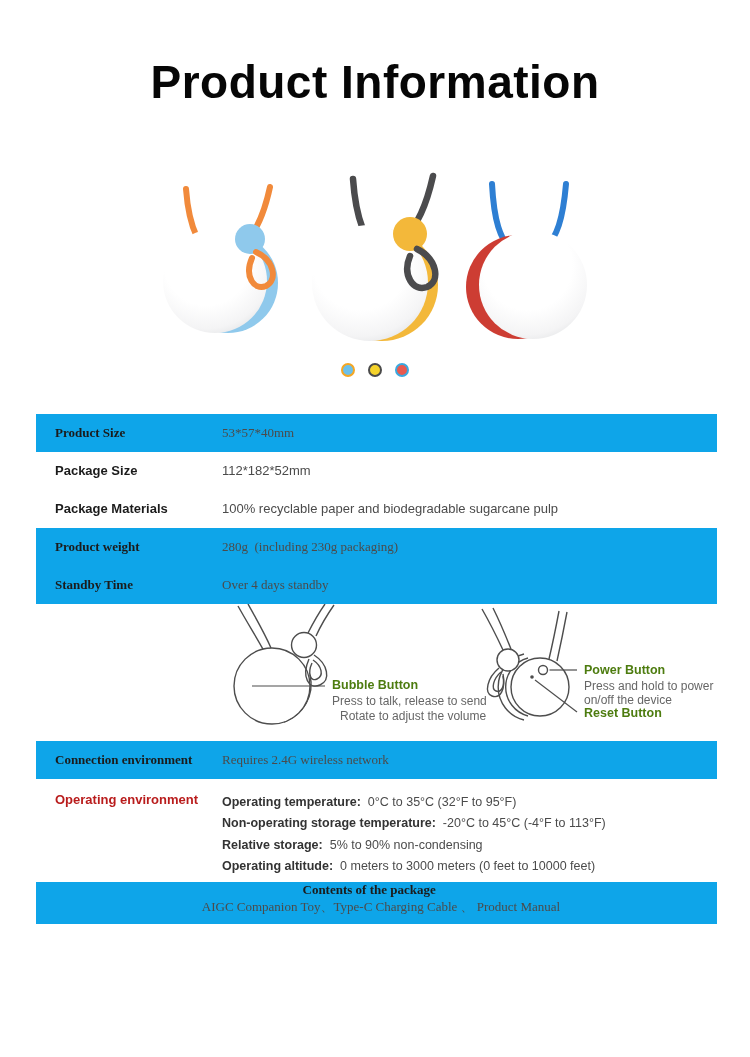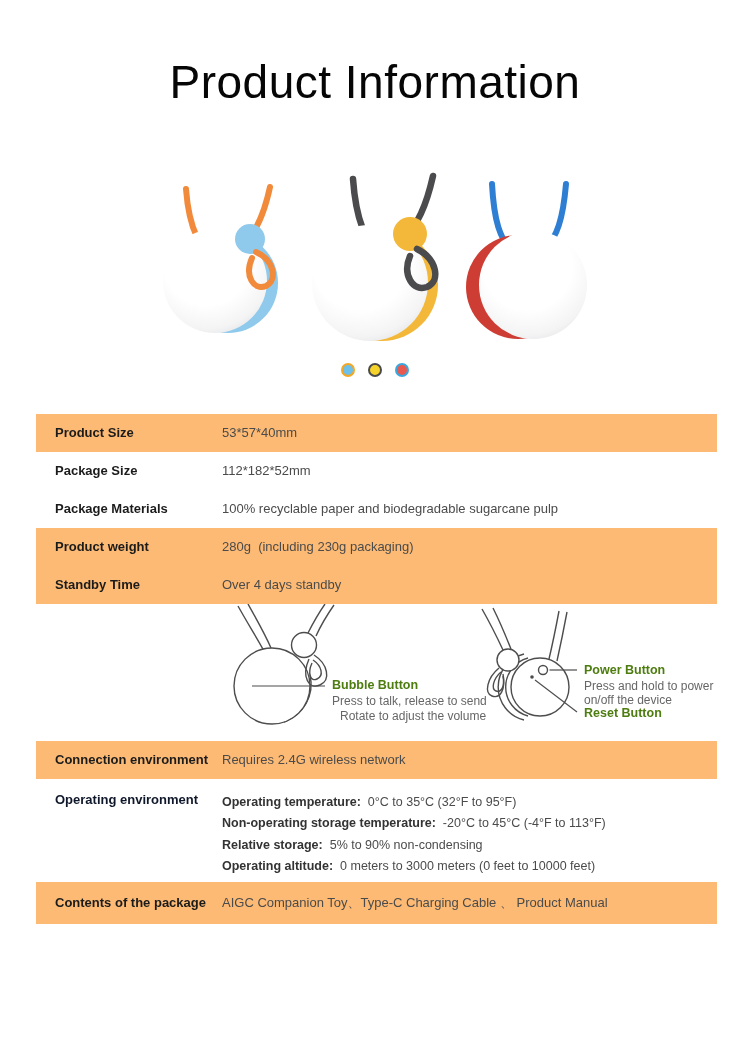--- a/index.html
+++ b/index.html
@@ -1,55 +1,55 @@
 <!DOCTYPE html>
 <html><head>
 <meta charset="utf-8">
 <style>
   html,body { margin:0; padding:0; background:#ffffff; }
   body { width:750px; height:1057px; font-family:"Liberation Sans", sans-serif; color:#1c1c1c; }
   .page { position:relative; width:750px; height:1057px; overflow:hidden; background:#fff; }
 
   .title { margin:0; padding-top:56px; text-align:center; font-size:46px; line-height:1.15;
-           font-weight:400; letter-spacing:0.5px; color:#060606; }
+           font-weight:700; letter-spacing:0.5px; color:#060606; }
 
   
   .hero { position:relative; height:192px; margin-top:60px; }
   .hero svg { position:absolute; display:block; }
   .p1 { left:158px; top:12px; }
   .p2 { left:298px; top:2px; }
   .p3 { left:460px; top:10px; }
 
   .dots { display:flex; justify-content:center; gap:13px; margin-top:2px; height:16px; }
   .dot { width:10px; height:10px; border-radius:50%; border:2.5px solid transparent; }
   .dot-1 { background:#6cc0ea; border-color:#f5a623; }
   .dot-2 { background:#f5d32b; border-color:#4a4a4a; }
   .dot-3 { background:#e85a50; border-color:#3aa8e0; }
 
   
   .spec { margin:35px 33px 0 36px; }
   .row { display:flex; align-items:center; min-height:38px; font-size:13px; padding-left:19px; box-sizing:border-box; }
-  .row.alt { background:#fdba74; }
+  .row.alt { background:#0ea5e9;font-family:Liberation Serif, serif; }
   .row .label { width:167px; flex-shrink:0; font-weight:700; color:#1b1b1b; }
   .row .value { color:#4b4b4b; white-space:pre-wrap; padding-right:10px; }
 
   
   .diagram { position:relative; height:137px; }
   .diagram svg { position:absolute; left:0; top:0; }
   .d-head { position:absolute; font-size:12.5px; font-weight:700; color:#4d7c0f; white-space:nowrap; }
   .d-desc { position:absolute; font-size:12px; color:#666; line-height:14.5px; white-space:nowrap; }
 
   
   .env { margin:0 33px 0 36px; }
   .row-multi { display:flex; align-items:flex-start; background:#fff; min-height:103px;
                padding:13px 0 0 19px; box-sizing:border-box; }
-  .row-multi .label { width:167px; flex-shrink:0; font-weight:700; font-size:13px; color:#0f172a; }
+  .row-multi .label { width:167px; flex-shrink:0; font-weight:700; font-size:13px; color:#b91c1c; }
   .kv { font-size:12.5px; line-height:21.5px; color:#4b4b4b; white-space:pre-wrap; }
   .kv b { color:#333; font-weight:700; }
-  .row.tall { min-height:42px; }
+  .row.tall { min-height:42px;flex-direction:column; }
 
   .art { stroke:#4d4d4d; stroke-width:1.4; fill:none; }
   .artfill { fill:#ffffff; stroke:#4d4d4d; stroke-width:1.4; }
 </style>
 </head>
 <body>
 
 <div class="page">
 
   <h1 class="title">Product Information</h1>

